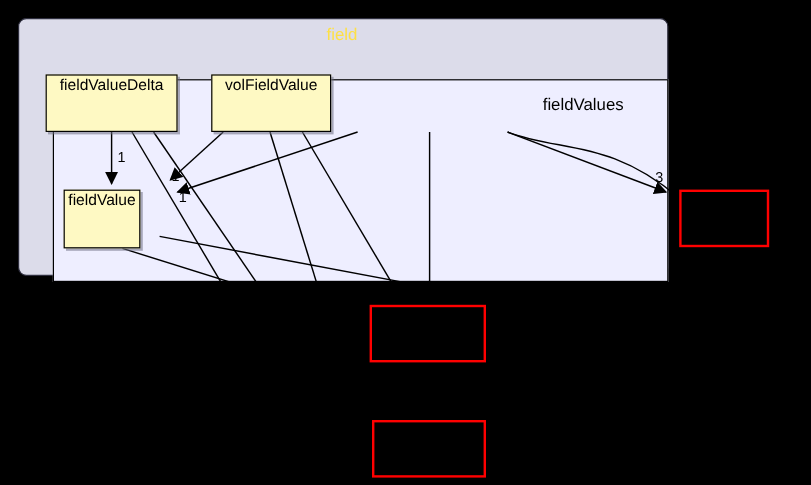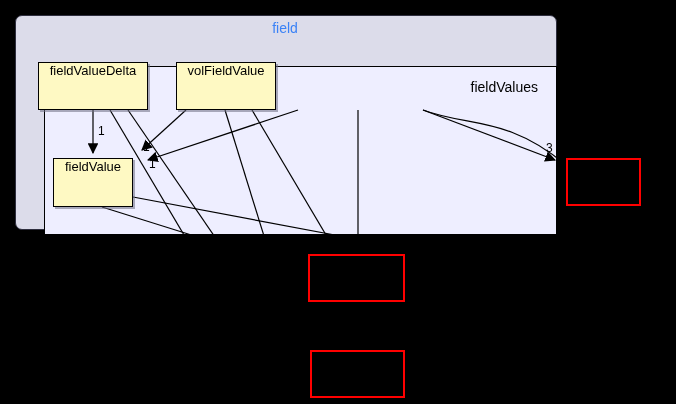--- a/index.html
+++ b/index.html
@@ -12,47 +12,47 @@
   }
   .canvas{position:absolute;left:0;top:0;width:676px;height:404px;}
 
   
   .outer-cluster{
     position:absolute;left:15px;top:15px;width:540px;height:213px;
     background:#dcdcea;border:1px solid #2e2e3e;border-radius:7px;
   }
   .cluster-title{
     position:absolute;left:15px;top:20px;width:540px;
-    text-align:center;font-size:14px;color:#3b82f6;
+    text-align:center;font-size:14px;color:#fde047;
   }
   .inner-cluster{
     position:absolute;left:28px;top:50px;width:511px;height:167px;
     background:#eeeeff;border:1px solid #000;
   }
   .inner-label{
     position:absolute;left:434px;top:79px;width:104px;
-    text-align:right;font-size:14px;color:#000;
+    text-align:center;font-size:14px;color:#000;
   }
 
   
   svg.edges{position:absolute;left:0;top:0;pointer-events:none;}
 
   
   .node{
     position:absolute;
     background:#fef9c3;border:1px solid #000;
     box-shadow:2px 2px 0 rgba(110,110,130,.55);
     display:flex;align-items:flex-start;justify-content:center;
     font-size:13px;color:#000;white-space:nowrap;
     box-sizing:border-box;
   }
   .n-delta  {left:38px; top:62px; width:110px;height:48px;}
   .n-vol    {left:176px;top:62px; width:100px;height:48px;}
   .n-surface{left:297px;top:62px; width:126px;height:48px;}
-  .n-fv     {left:53px; top:158px;width:80px; height:49px;}
+  .n-fv     {left:53px; top:158px;width:64px; height:49px;}
 
   .red-node{
     position:absolute;
     background:#000000;border:2px solid #ff0000;
     box-sizing:border-box;
   }
   .r-right {left:566px;top:158px;width:75px;height:48px;}
   .r-mid   {left:308px;top:254px;width:97px;height:48px;}
   .r-bottom{left:310px;top:350px;width:95px;height:48px;}
 

